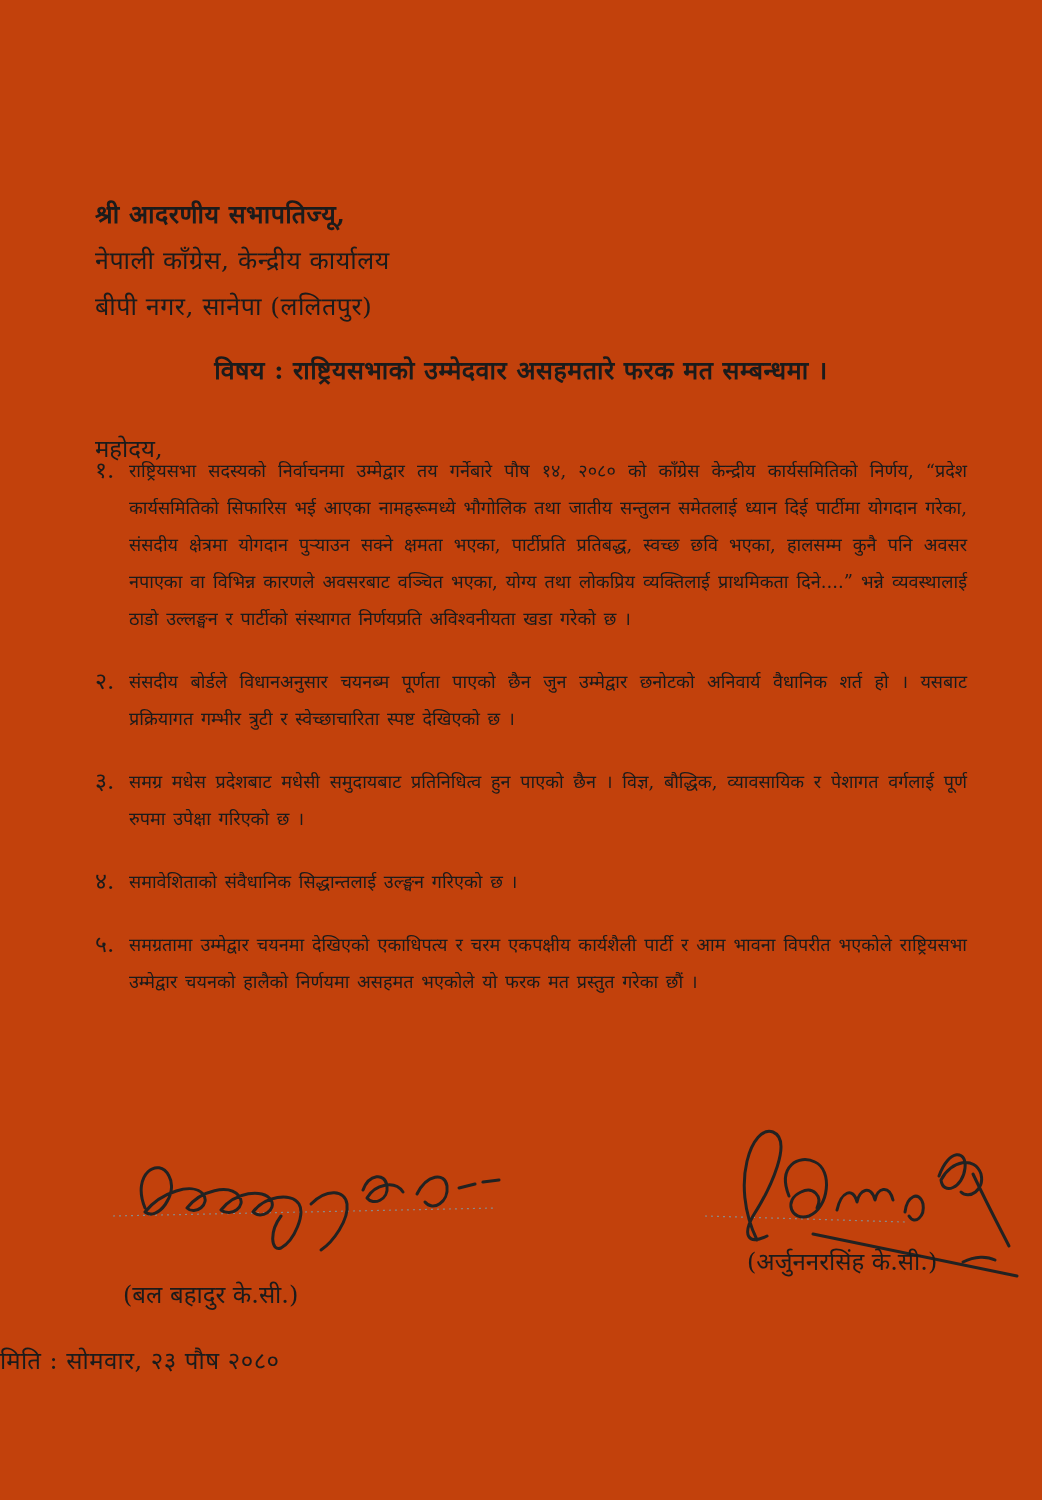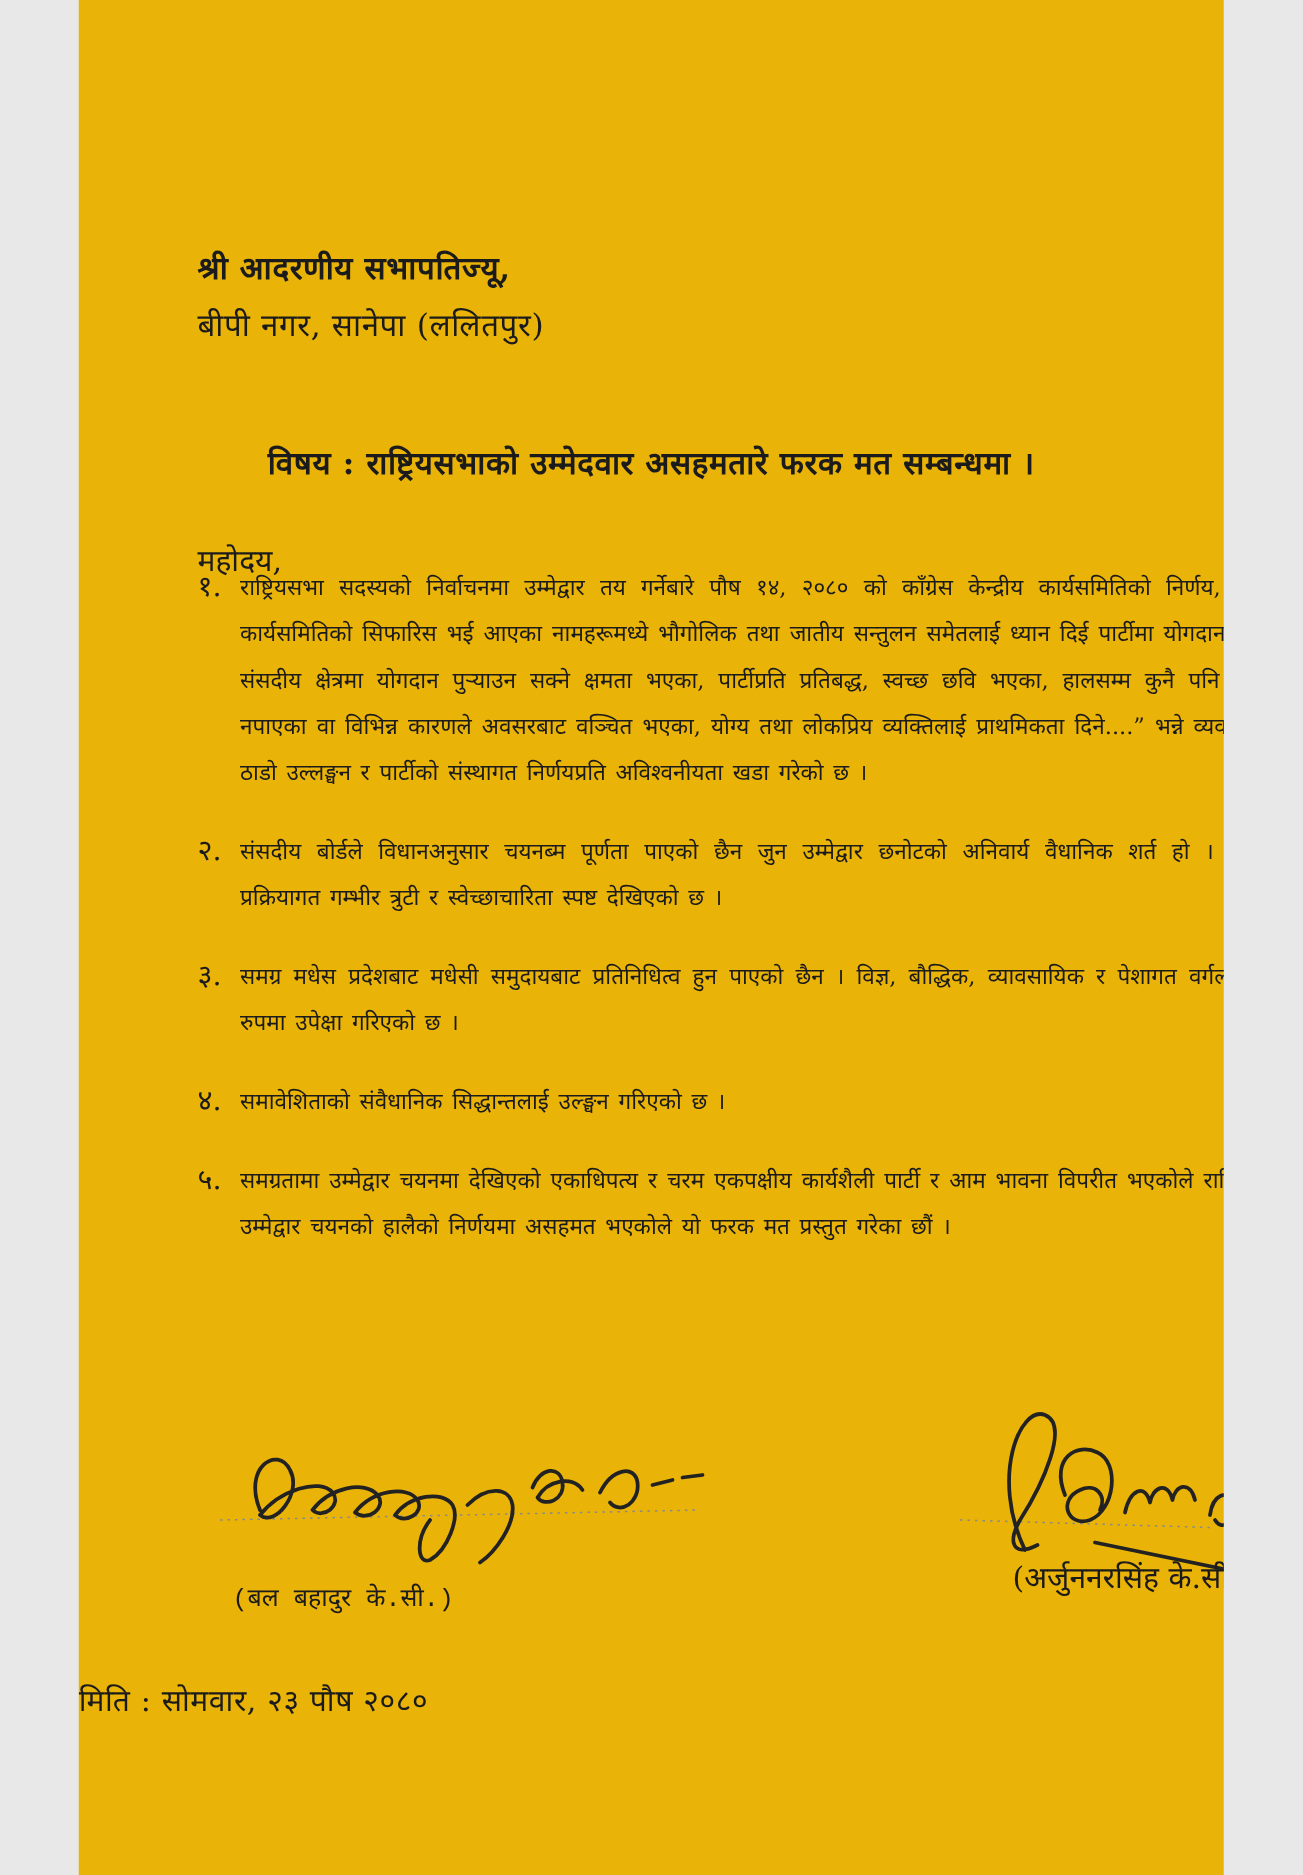--- a/index.html
+++ b/index.html
@@ -1,24 +1,24 @@
 <!DOCTYPE html>
 <html><head>
 <meta charset="utf-8">
 <style>
   * { margin: 0; padding: 0; box-sizing: border-box; }
   html, body { background: #e8e8e8; }
   body { font-family: "DejaVu Serif", "Liberation Serif", serif; }
 
   .page {
     position: relative;
-    width: 916px;
+    width: 1042px;
     height: 1500px;
     margin: 0 auto;
-    background: #eab308;
+    background: #c2410c;
     color: #1b1b1b;
     overflow: hidden;
   }
 
   .recipient {
     position: absolute;
     left: 95px;
     top: 192px;
     font-size: 25px;
     line-height: 46px;
@@ -69,24 +69,23 @@
     word-spacing: 2px;
   }
 
   .sig-left {
     position: absolute;
     left: 105px;
     top: 1150px;
     width: 420px;
   }
   .sig-left .sig-name {
-    margin-top: 6px;
+    margin-top: 19px;
     padding-left: 18px;
-    font-size: 20px;
-    font-family: Liberation Mono, monospace;
+    font-size: 24px;
   }
 
   .sig-right {
     position: absolute;
     left: 695px;
     top: 1112px;
     width: 330px;
     height: 175px;
   }
   .sig-right svg { position: absolute; left: 0; top: 0; }
@@ -110,20 +109,21 @@
   .sig-stroke { fill: none; stroke: #222; stroke-width: 3; stroke-linecap: round; stroke-linejoin: round; }
   .sig-dots   { stroke: #8a8a8a; stroke-width: 1.2; stroke-dasharray: 2 4; }
 </style>
 </head>
 <body>
 
 <div class="page">
 
   <div class="recipient">
     <div class="r1">श्री आदरणीय सभापतिज्यू,</div>
+    <div class="r2">नेपाली काँग्रेस, केन्द्रीय कार्यालय</div>
     <div class="r3">बीपी नगर, सानेपा (ललितपुर)</div>
   </div>
 
   <div class="subject">विषय : राष्ट्रियसभाको उम्मेदवार असहमतारे फरक मत सम्बन्धमा ।</div>
 
   <div class="salutation">महोदय,</div>
 
   <div class="points">
     <div class="point">
       <div class="point-number">१.</div>

